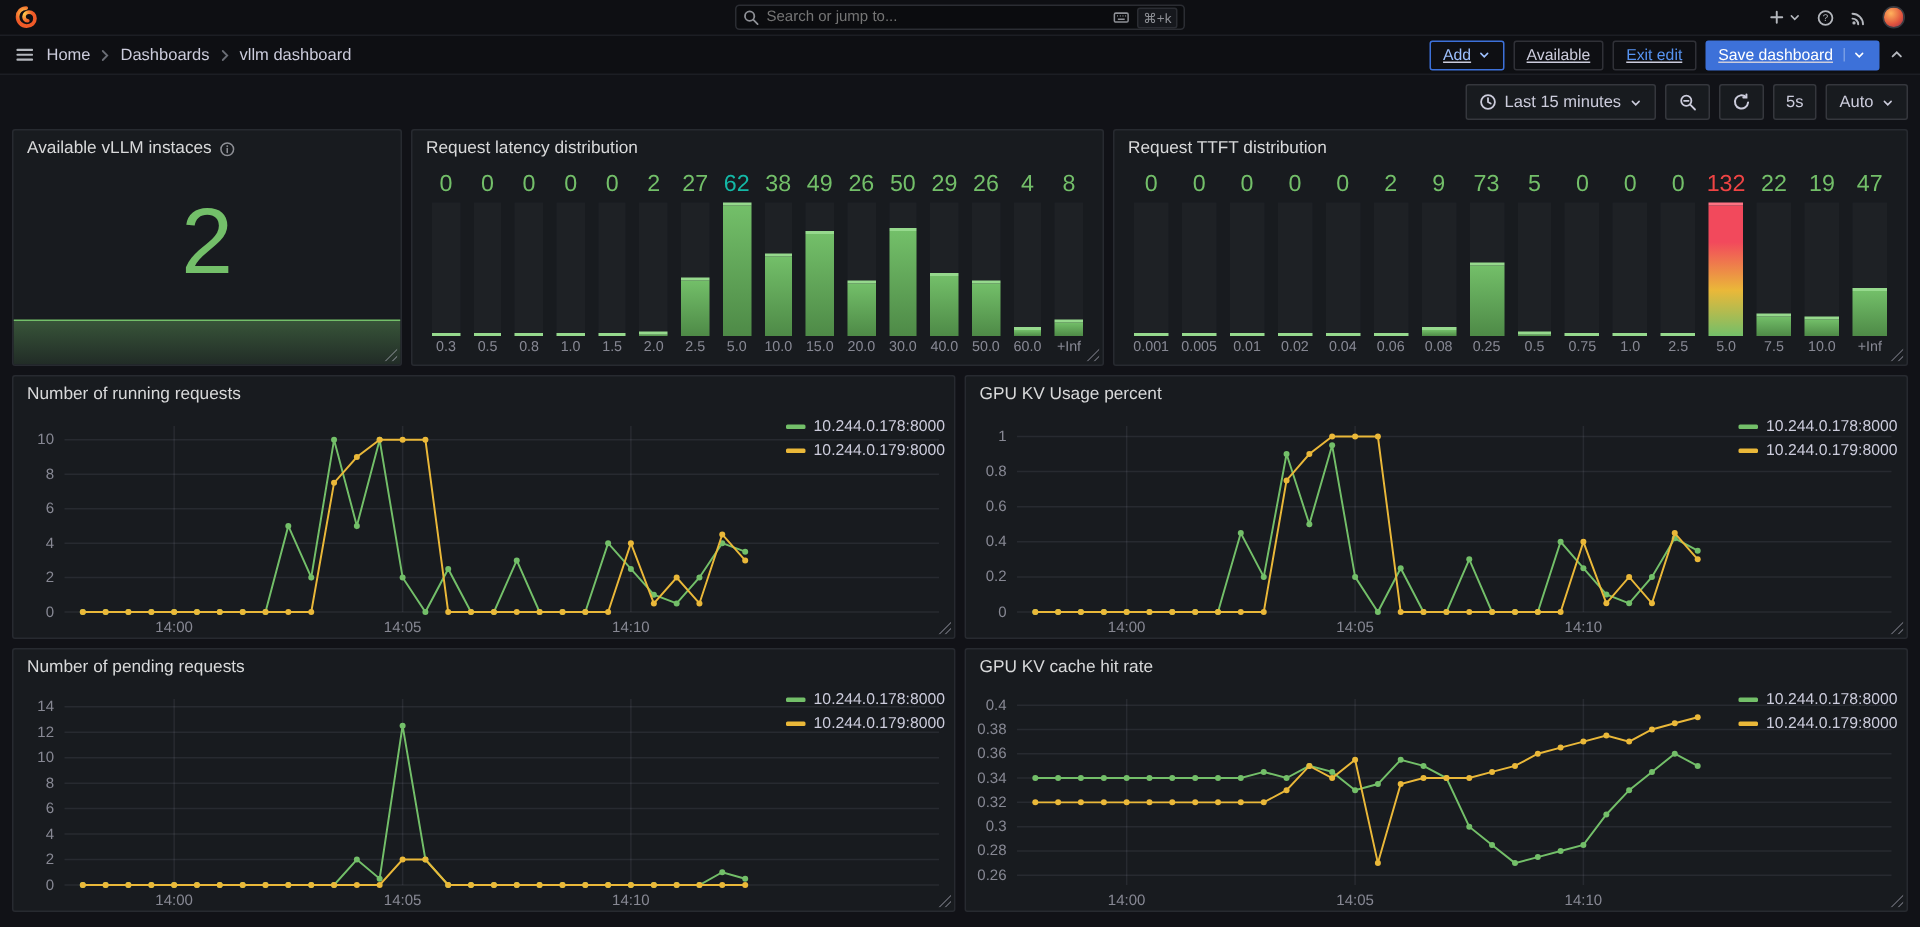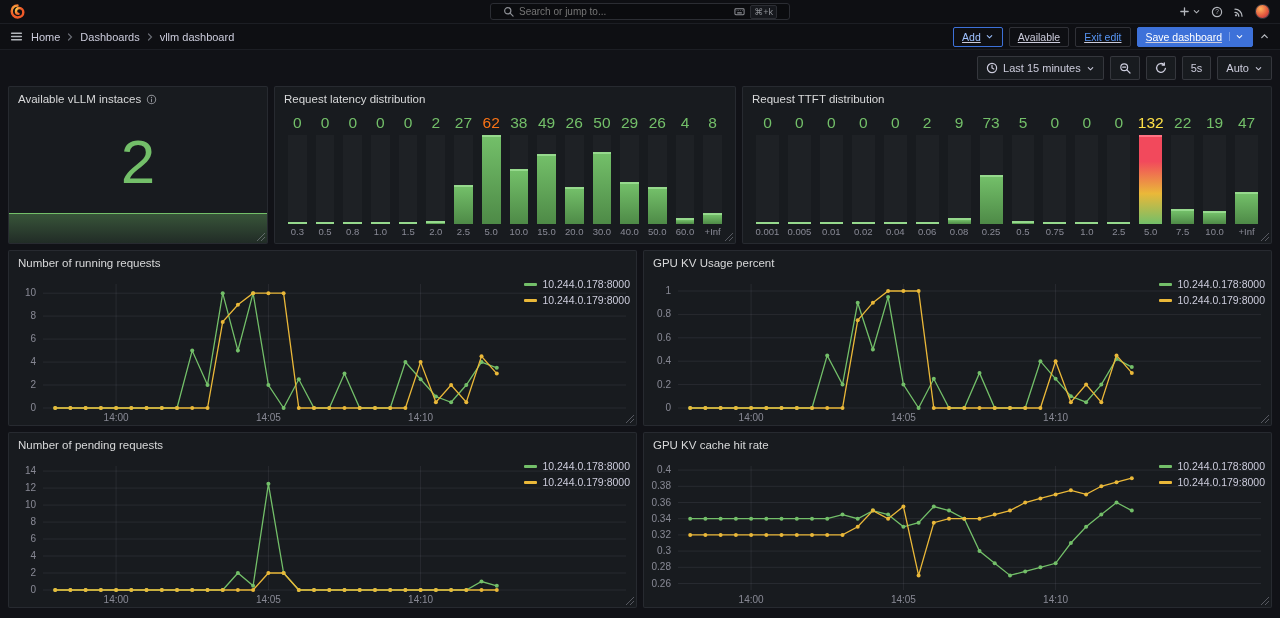--- a/index.html
+++ b/index.html
@@ -3,21 +3,21 @@
 <meta charset="utf-8">
 <style>
   * { box-sizing: border-box; margin: 0; padding: 0; }
   html,body { width:1280px; height:618px; overflow:hidden; }
   body { background:#111217; color:#ccccdc; font-family:"Liberation Sans","DejaVu Sans",sans-serif; font-size:11px; }
   svg { display:block; }
 
   
   .topnav { height:24px; background:#0e0f13; border-bottom:1px solid #1c1e24; display:flex; align-items:center; padding:0 10px; position:relative; }
   .nav-left { display:flex; align-items:center; gap:8px; }
-  .nav-search { position:absolute; left:50%; transform:translateX(-50%); width:300px; height:17px; background:#0b0c0f; border:1px solid #2b2d33; border-radius:3px; display:flex; align-items:center; padding:0 12px; gap:5px; color:#8e9096; }
+  .nav-search { position:absolute; left:50%; transform:translateX(-50%); width:300px; height:17px; background:#0b0c0f; border:1px solid #2b2d33; border-radius:3px; display:flex; align-items:center; padding:0 4px; gap:5px; color:#8e9096; }
   .nav-search input { flex:1; background:transparent; border:none; outline:none; color:#9da0a8; font-size:10px; font-family:inherit; }
   .kbd { font-size:9px; color:#8e9096; border:1px solid #2b2d33; border-radius:2px; padding:0 3px; line-height:12px; background:#16181d; white-space:nowrap; }
   .nav-right { margin-left:auto; display:flex; align-items:center; gap:10px; color:#b4b7bd; }
   .icon-btn { display:inline-flex; align-items:center; gap:2px; cursor:pointer; color:#b4b7bd; background:none; border:none; }
   .avatar { width:15px; height:15px; border-radius:50%; background:radial-gradient(circle at 35% 30%,#ffb25c,#e0533d 60%,#8a2f57); border:1px solid #3a3c42; cursor:pointer; }
 
   
   .crumbbar { height:26px; background:#0e0f13; border-bottom:1px solid #1c1e24; display:flex; align-items:center; padding:0 10px; gap:8px; }
   .crumbs { display:flex; align-items:center; gap:5px; }
   .crumb { color:#ccccdc; font-size:11px; cursor:pointer; }
@@ -273,21 +273,21 @@
               <div class="bg-cat">2.0</div>
             </div>
             <div class="bg-col">
               <div class="bg-val" style="color:#73BF69">27</div>
               <div class="bg-track">
                 <div class="bg-bar" style="height:43.54838709677419%;background:linear-gradient(to top,#4e8a47,#73BF69);border-top:2px solid #96D98D"></div>
               </div>
               <div class="bg-cat">2.5</div>
             </div>
             <div class="bg-col">
-              <div class="bg-val" style="color:#f97316">62</div>
+              <div class="bg-val" style="color:#14b8a6">62</div>
               <div class="bg-track">
                 <div class="bg-bar" style="height:100%;background:linear-gradient(to top,#4e8a47,#73BF69);border-top:2px solid #96D98D"></div>
               </div>
               <div class="bg-cat">5.0</div>
             </div>
             <div class="bg-col">
               <div class="bg-val" style="color:#73BF69">38</div>
               <div class="bg-track">
                 <div class="bg-bar" style="height:61.29032258064516%;background:linear-gradient(to top,#4e8a47,#73BF69);border-top:2px solid #96D98D"></div>
               </div>
@@ -431,21 +431,21 @@
               <div class="bg-cat">1.0</div>
             </div>
             <div class="bg-col">
               <div class="bg-val" style="color:#73BF69">0</div>
               <div class="bg-track">
                 <div class="bg-bar" style="height:2px;background:linear-gradient(to top,#4e8a47,#73BF69);border-top:2px solid #96D98D"></div>
               </div>
               <div class="bg-cat">2.5</div>
             </div>
             <div class="bg-col">
-              <div class="bg-val" style="color:#fde047">132</div>
+              <div class="bg-val" style="color:#ef4444">132</div>
               <div class="bg-track">
                 <div class="bg-bar" style="height:100%;background:linear-gradient(to top,#73BF69,#EAB839 35%,#F2495C 72%);border-top:2px solid #FF7383"></div>
               </div>
               <div class="bg-cat">5.0</div>
             </div>
             <div class="bg-col">
               <div class="bg-val" style="color:#73BF69">22</div>
               <div class="bg-track">
                 <div class="bg-bar" style="height:16.666666666666664%;background:linear-gradient(to top,#4e8a47,#73BF69);border-top:2px solid #96D98D"></div>
               </div>

